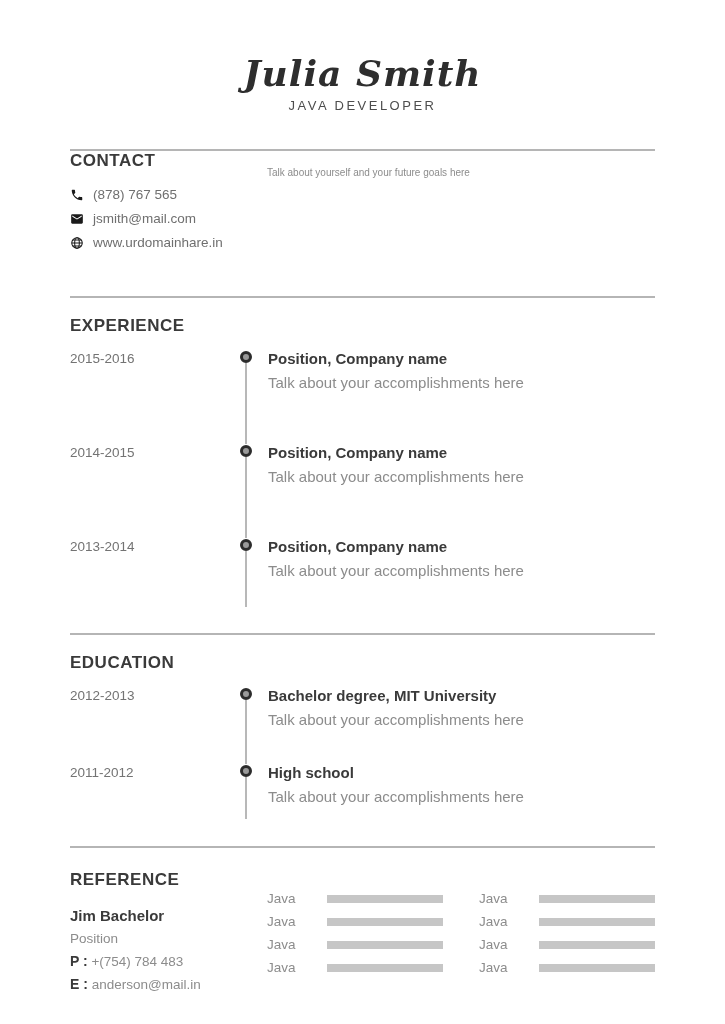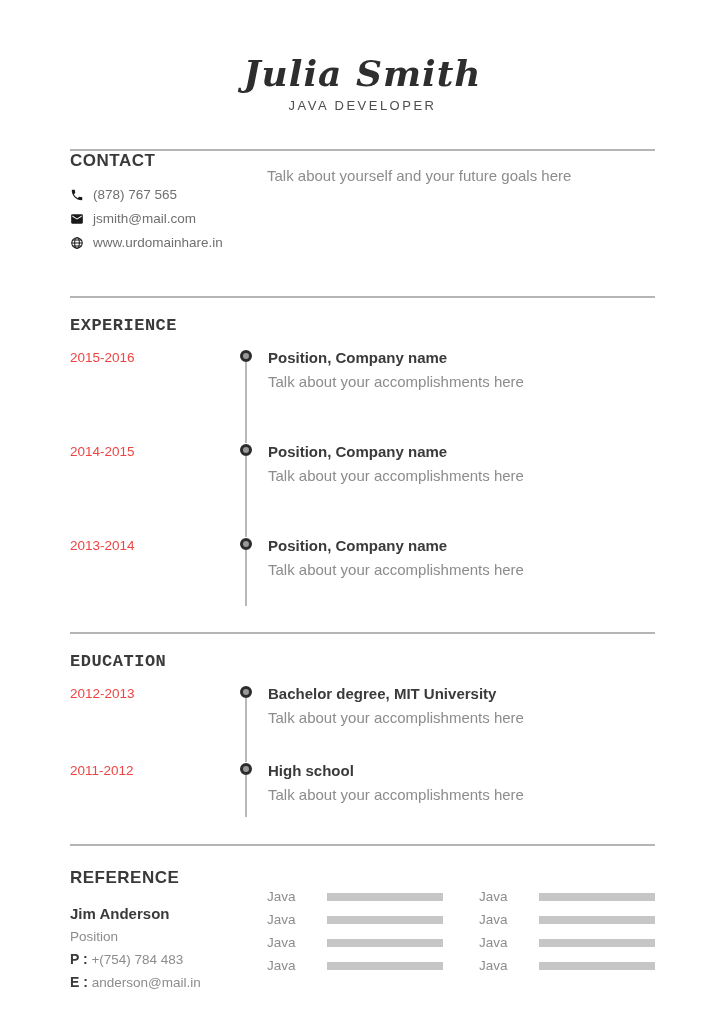--- a/index.html
+++ b/index.html
@@ -35,33 +35,33 @@
     font-size: 17px; font-weight: 700; color: #3a3a3a; letter-spacing: 0.5px;
   }
 
   
   .two-col { display: grid; grid-template-columns: 197px 1fr; }
   .row-top { min-height: 131px; }
   .contact-list { margin-top: 16px; }
   .contact-item { display: flex; align-items: center; margin-bottom: 9px; }
   .contact-item .c-icon { width: 14px; height: 14px; margin-right: 9px; flex: 0 0 auto; }
   .contact-item .c-text { font-size: 13.5px; color: #6f6f6f; }
-  .statement-text { margin-top: 16px; font-size: 15px; color: #8c8c8c; }
+  .statement-text { margin-top: 16px; font-size: 10px; color: #8c8c8c; }
 
   
   .tl-section { padding-top: 18px; }
-  .tl-section .sec-heading { margin-bottom: 14px; font-family: Liberation Mono, monospace; }
+  .tl-section .sec-heading { margin-bottom: 14px; }
   .tl-entry {
     display: grid; grid-template-columns: 165px 22px 1fr;
     align-items: start;
   }
   .exp-entry { min-height: 94px; }
   .edu-entry { min-height: 77px; }
   .tl-entry.last { min-height: 0; }
-  .years { font-size: 13.5px; color: #ef4444; padding-top: 1px; }
+  .years { font-size: 13.5px; color: #737373; padding-top: 1px; }
   .tl-col { display: flex; flex-direction: column; align-items: center; align-self: stretch; }
   .tl-dot {
     width: 12px; height: 12px; border-radius: 50%;
     border: 3px solid #2c2c2c; background: #9a9a9a; margin-top: 1px; flex: 0 0 auto;
   }
   .tl-line { width: 2px; background: #b8b8b8; flex: 1 1 auto; }
   .tl-line.tail-exp { flex: 0 0 auto; height: 56px; }
   .tl-line.tail-edu { flex: 0 0 auto; height: 42px; }
   .tl-body { padding-left: 11px; }
   .tl-title { font-size: 15px; font-weight: 700; color: #3a3a3a; }
@@ -206,21 +206,21 @@
           <div class="tl-desc">Talk about your accomplishments here</div>
         </div>
       </div>
     </div>
 
     <hr class="divider divider-4">
 
     <div class="two-col row-bottom">
       <div>
         <div class="sec-heading">REFERENCE</div>
-        <div class="ref-name">Jim Anderson</div>
+        <div class="ref-name">Jim Bachelor</div>
         <div class="ref-position">Position</div>
         <div class="ref-line"><b>P :</b> <span>+(754) 784 483</span></div>
         <div class="ref-line"><b>E :</b> <span>anderson@mail.in</span></div>
       </div>
 
       <div>
         <div class="skills-grid">
           <div class="skill-col">
             <div class="skill-row">
               <span class="skill-label">Java</span>

